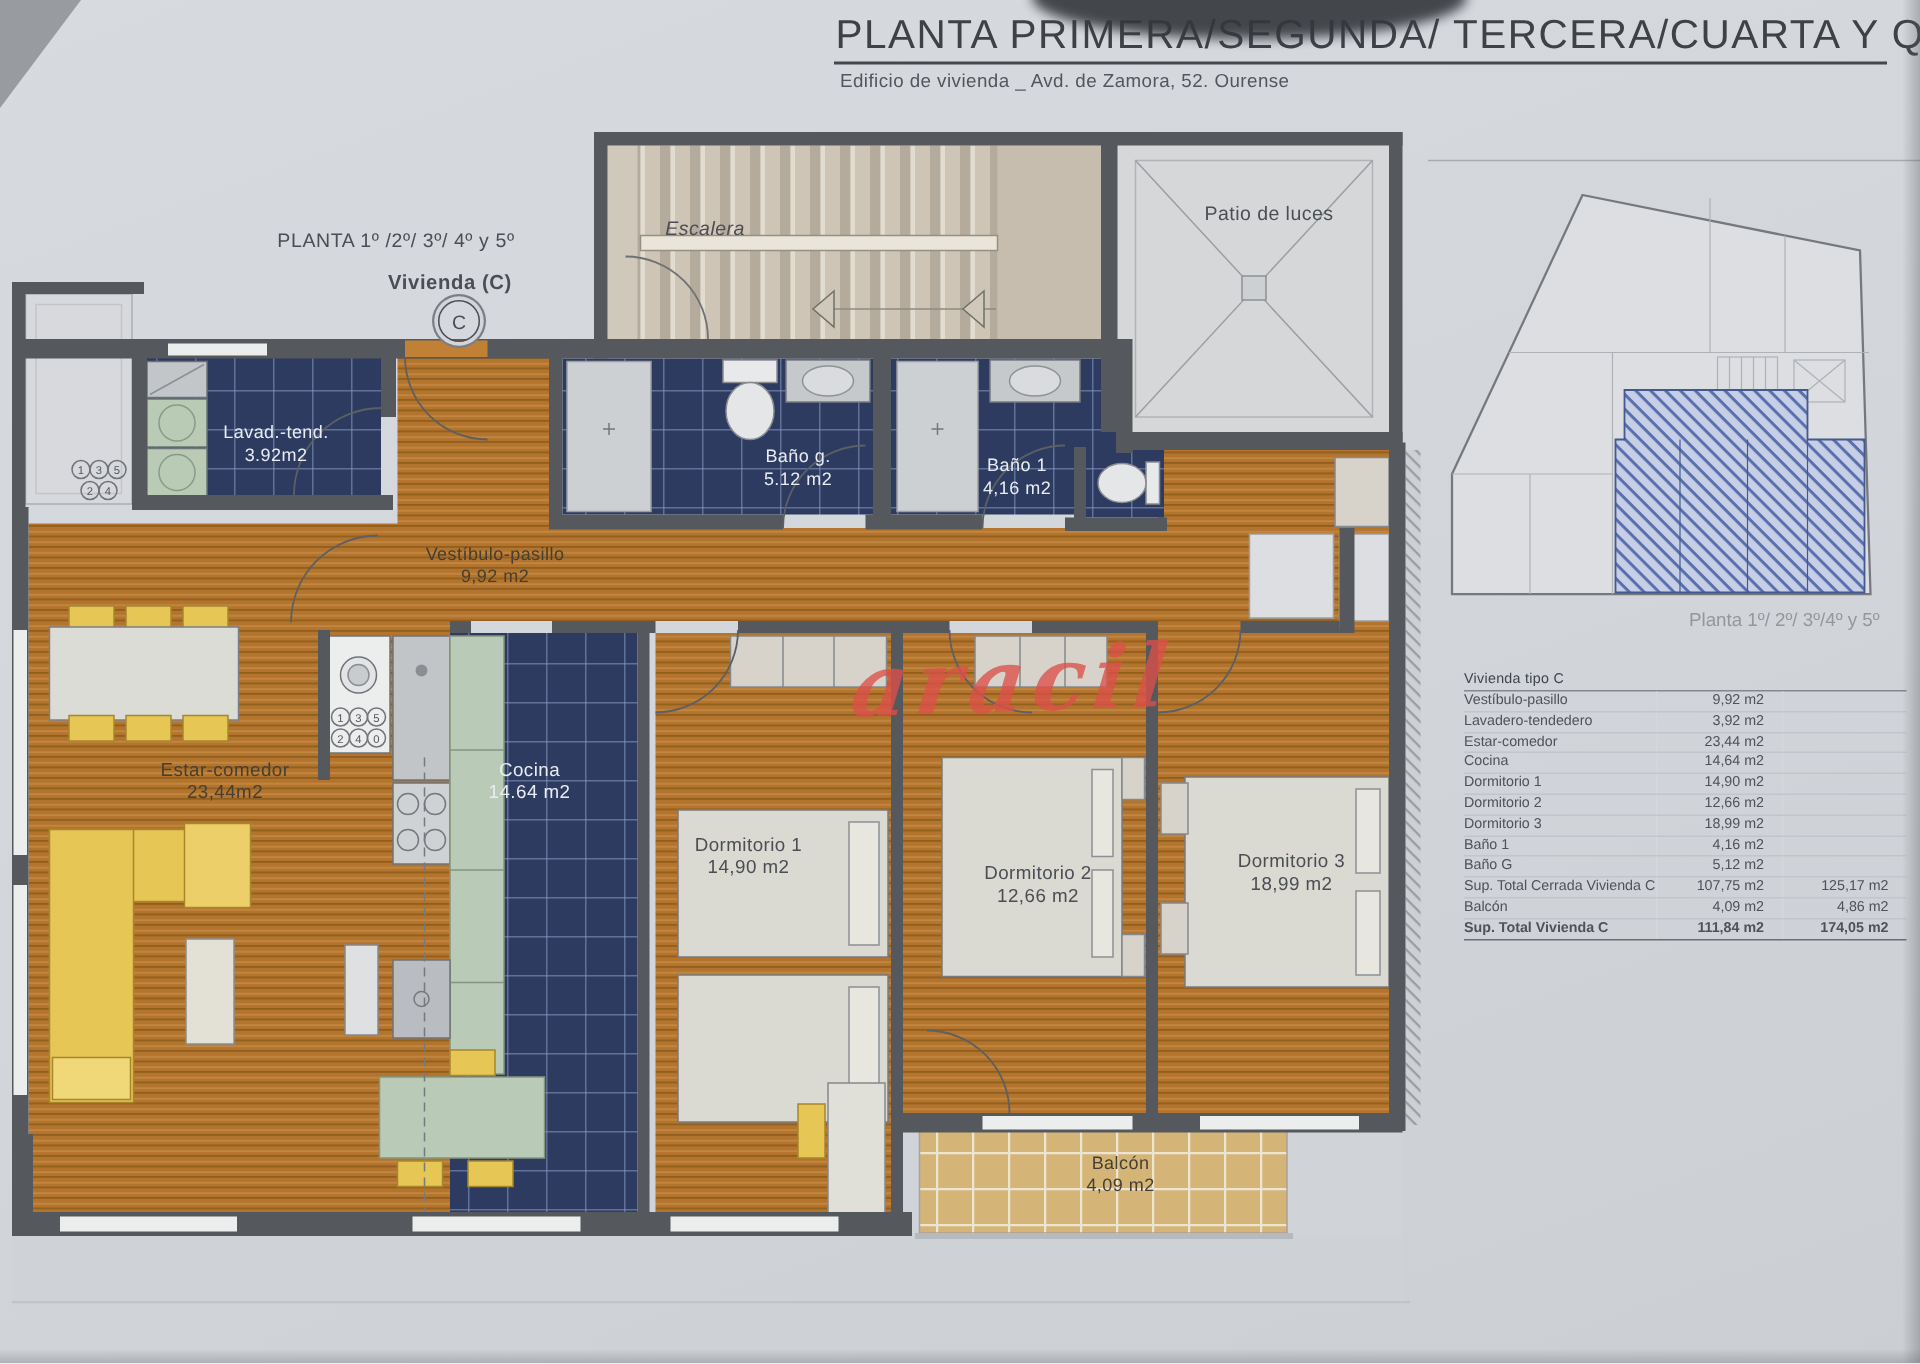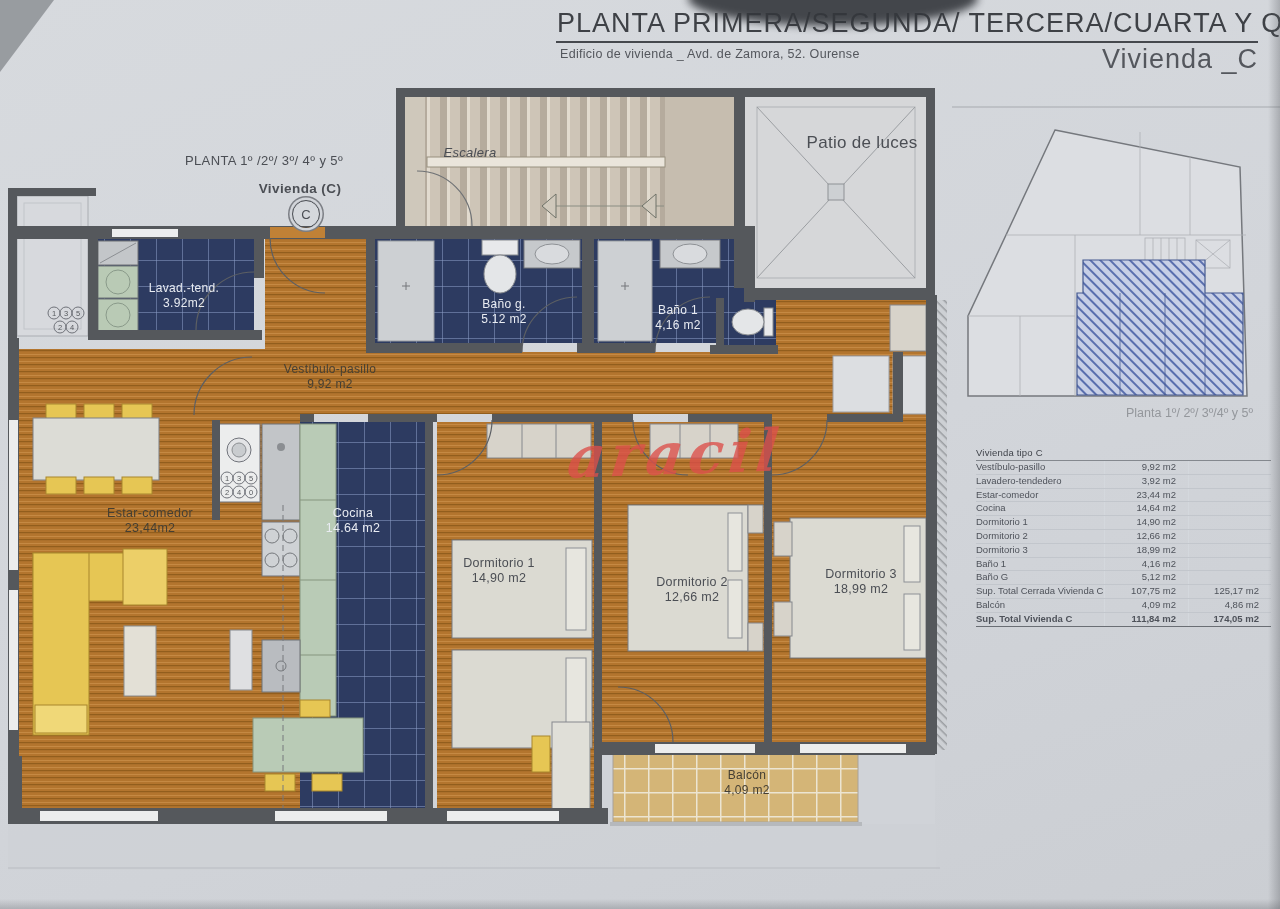--- a/index.html
+++ b/index.html
@@ -344,33 +344,32 @@
       <line x1="1120" y1="293" x2="1120" y2="395"></line>
       <line x1="1165" y1="293" x2="1165" y2="395"></line>
       <line x1="1205" y1="293" x2="1205" y2="395"></line>
     </g>
   </g>
 </svg>
 
 <div class="abs title">PLANTA PRIMERA/SEGUNDA/ TERCERA/CUARTA Y QUINTA</div>
 <div class="abs title-rule"></div>
 <div class="abs subtitle">Edificio de vivienda _ Avd. de Zamora, 52. Ourense</div>
-<div class="abs unit">Vivienda _C</div>
 
 <div class="abs note" style="left:264px;top:160px;">PLANTA 1º /2º/ 3º/ 4º y 5º</div>
 <div class="abs note" style="left:300px;top:188px;font-size:13.5px;font-weight:bold;">Vivienda  (C)</div>
 <div class="abs badge" style="left:306px;top:214px;">C</div>
 
 <div class="abs rlabel gray" style="left:470px;top:152px;font-size:13px;font-style:italic;">Escalera</div>
-<div class="abs rlabel gray" style="left:846px;top:142px;font-size:17px;margin-left:16px;">Patio de luces</div>
+<div class="abs rlabel gray" style="left:846px;top:142px;font-size:13px;">Patio de luces</div>
 <div class="abs rlabel on-dark" style="left:184px;top:296px;">
   <span>Lavad.-tend.</span><br>
   <span>3.92m2</span>
 </div>
-<div class="abs rlabel on-dark" style="left:504px;top:312px;">
+<div class="abs rlabel on-dark" style="left:532px;top:312px;">
   <span>Baño g.</span><br>
   <span>5.12 m2</span>
 </div>
 <div class="abs rlabel on-dark" style="left:678px;top:318px;">
   <span>Baño 1</span><br>
   <span>4,16 m2</span>
 </div>
 <div class="abs rlabel" style="left:330px;top:377px;">
   <span>Vestíbulo-pasillo</span><br>
   <span>9,92 m2</span>

